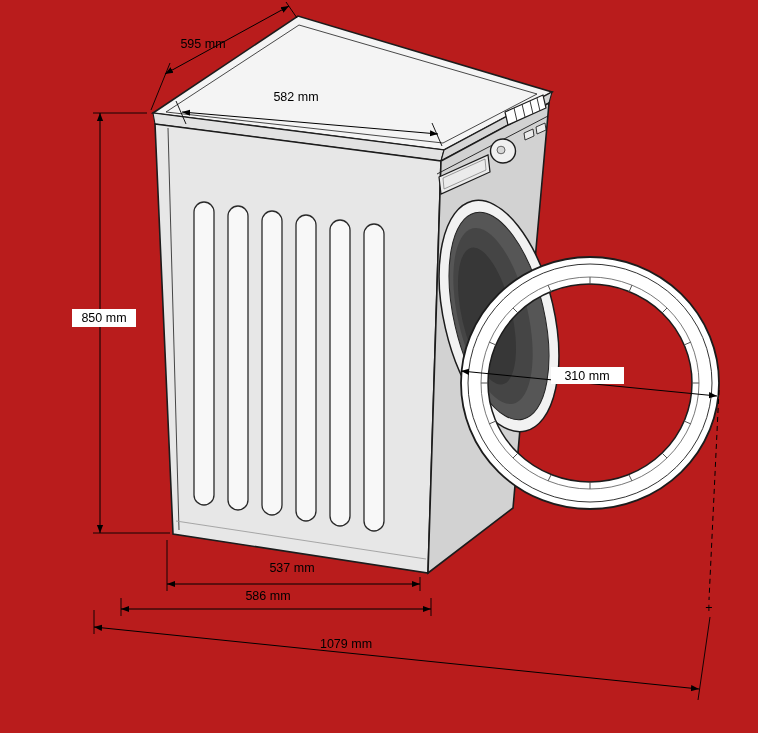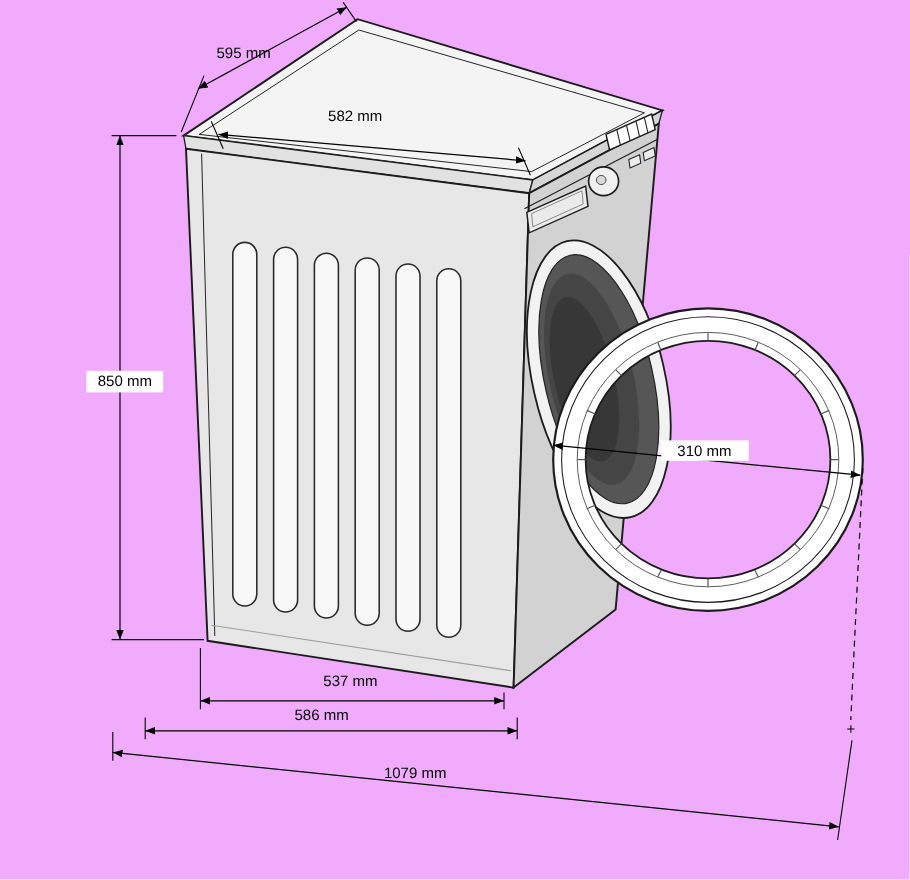--- a/index.html
+++ b/index.html
@@ -1,16 +1,16 @@
 <!DOCTYPE html>
 <html><head>
 <meta charset="utf-8">
 <style>
   html,body{margin:0;padding:0;background:#ffffff;}
-  .canvas{position:relative;width:758px;height:733px;background:#f0abfc;overflow:hidden;
+  .canvas{position:relative;width:758px;height:733px;background:#b91c1c;overflow:hidden;
           font-family:"Liberation Sans", sans-serif;}
   svg{display:block;}
   .dim-line{stroke:#000;stroke-width:1;fill:none;}
   .ext-line{stroke:#000;stroke-width:0.9;fill:none;}
   .dash-line{stroke:#000;stroke-width:1;fill:none;stroke-dasharray:5 4;}
   .dim-text{font:12.5px "Liberation Sans", sans-serif;fill:#000;text-anchor:middle;}
   .thin{stroke:#1c1c1c;stroke-width:0.8;fill:none;}
 </style>
 </head>
 <body>

